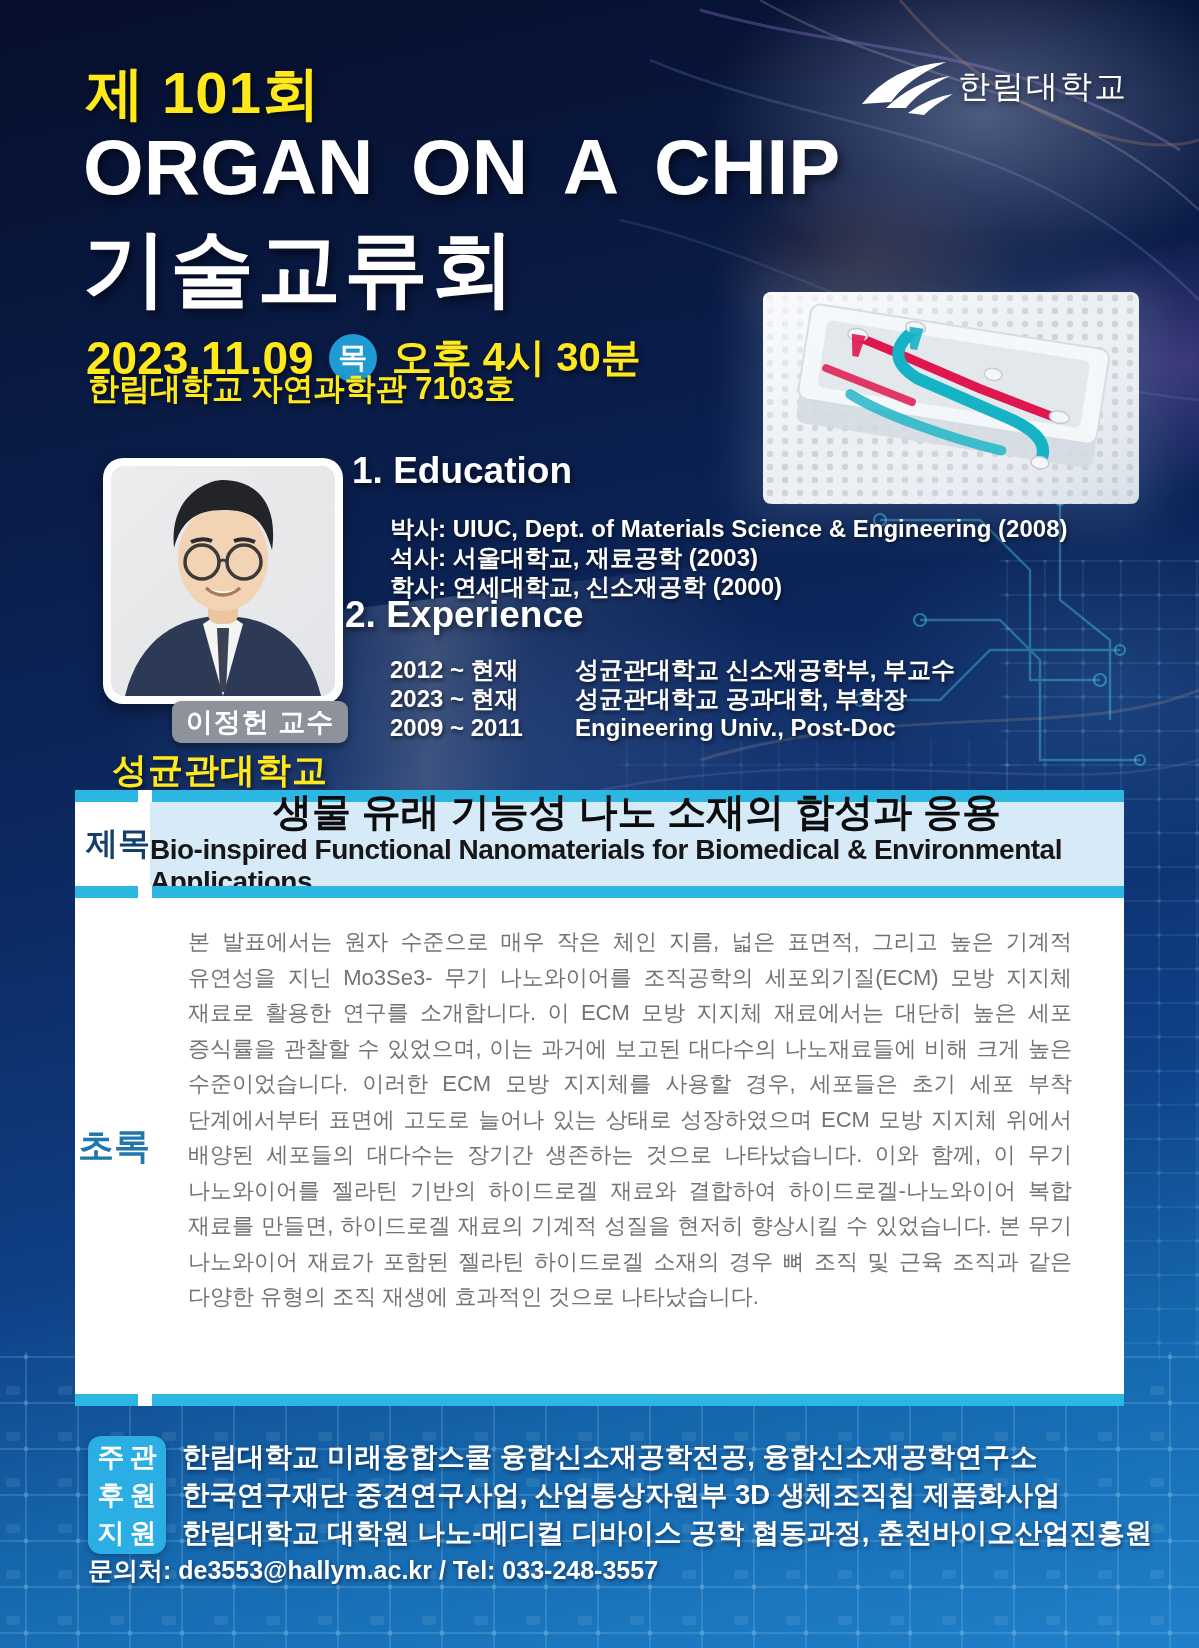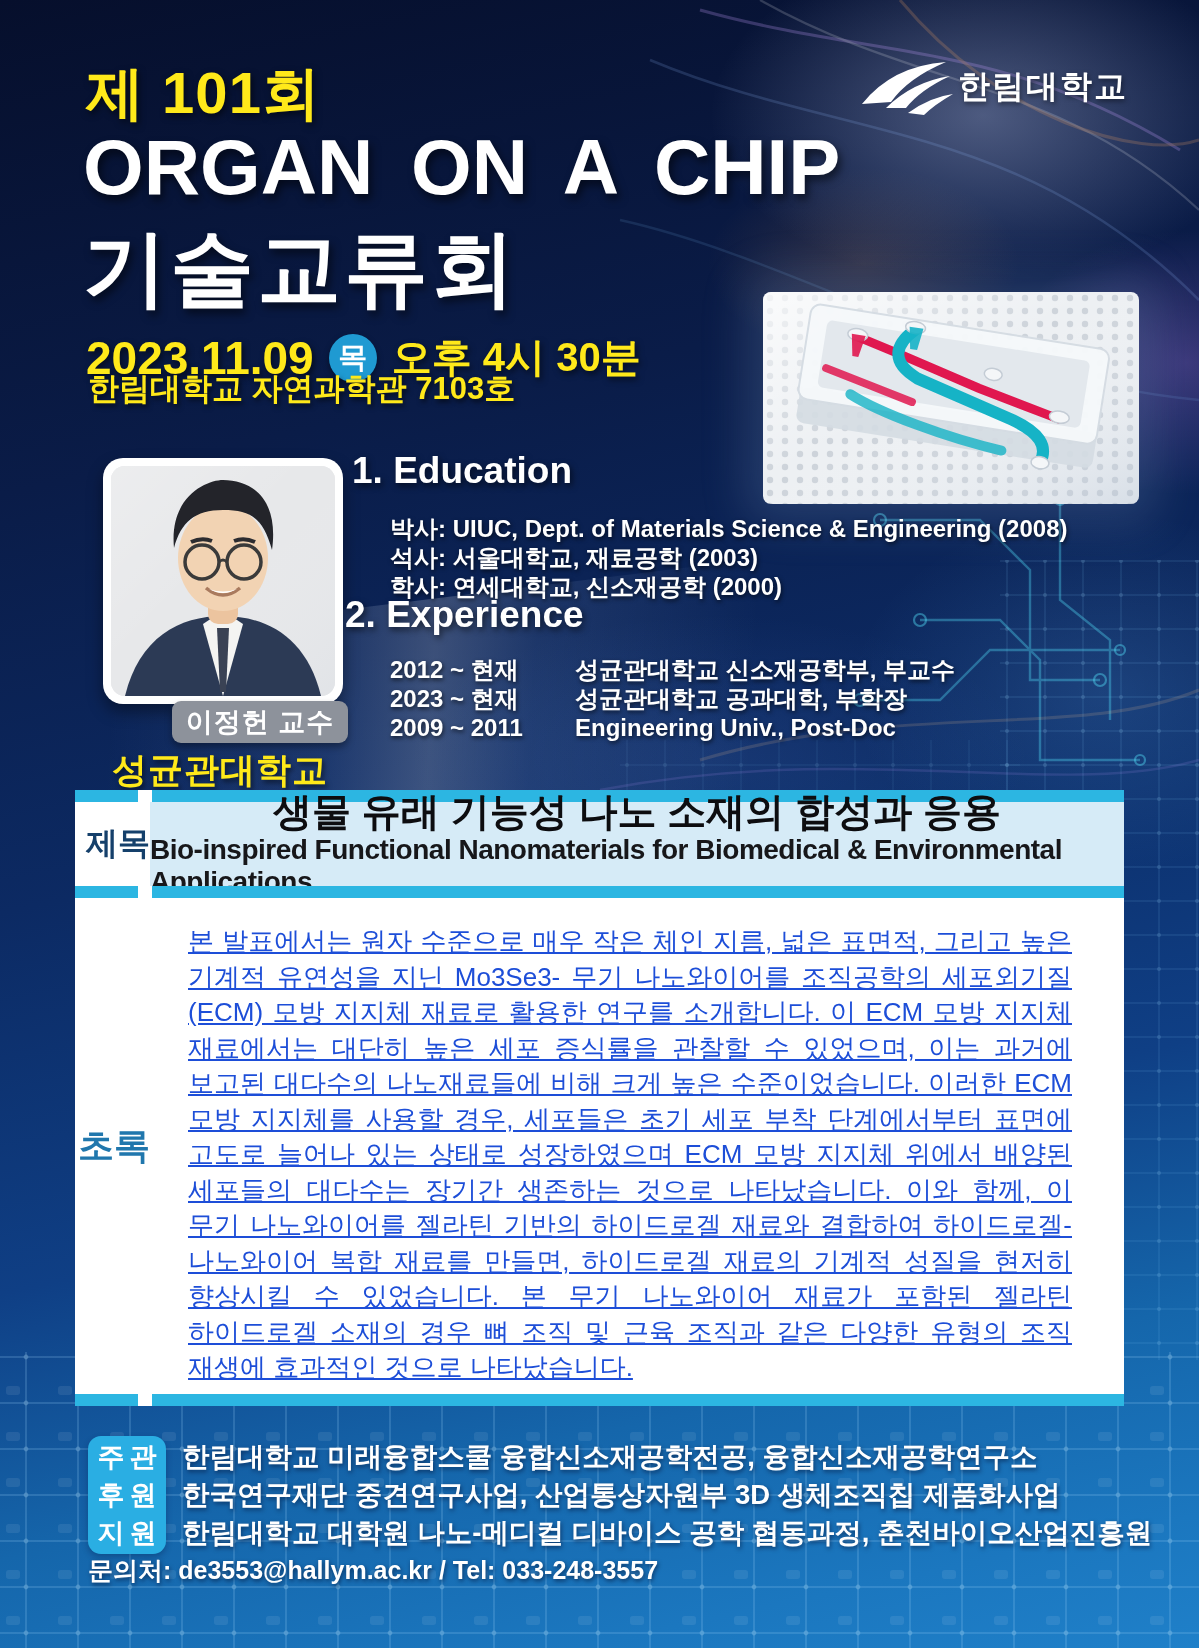--- a/index.html
+++ b/index.html
@@ -41,21 +41,21 @@
   .date-row { position:absolute; left:86px; top:330px; display:flex; align-items:center; gap:15px; }
   .date-text { font-size:46px; font-weight:bold; color:#ffe91a; text-shadow:2px 3px 6px rgba(0,0,0,.6); }
   .day-badge { width:48px; height:48px; border-radius:50%; background:#1f9ad2; color:#fff;
     font-size:29px; font-weight:bold; display:flex; align-items:center; justify-content:center;
     box-shadow:0 3px 6px rgba(0,0,0,.4); }
   .time-text { font-size:40px; font-weight:bold; color:#ffe91a; text-shadow:2px 3px 6px rgba(0,0,0,.6); }
   .location { position:absolute; left:88px; top:368px; font-size:31px; font-weight:bold; color:#ffe91a;
     text-shadow:2px 3px 5px rgba(0,0,0,.6); }
 
   .logo { position:absolute; left:858px; top:56px; display:flex; align-items:center; gap:4px; }
-  .logo-text { font-size:32px; font-weight:bold; color:#fff; letter-spacing:2px;
+  .logo-text { font-size:32px; font-weight:normal; color:#fff; letter-spacing:2px;
     text-shadow:1px 2px 5px rgba(0,0,0,.5); }
 
   
   .photo-card { position:absolute; left:103px; top:458px; width:240px; height:246px;
     background:#fff; border-radius:20px; padding:8px; box-shadow:0 8px 16px rgba(0,0,0,.4); }
   .photo { width:100%; height:100%; border-radius:14px; background:#e7e8ea; overflow:hidden; }
   .name-bar { position:absolute; left:172px; top:701px; width:176px; height:42px; background:#8d929b;
     border-radius:9px; color:#fff; font-size:27px; font-weight:bold; display:flex; align-items:center;
     justify-content:center; box-shadow:0 4px 7px rgba(0,0,0,.35); letter-spacing:1px; }
   .affiliation { position:absolute; left:112px; top:747px; font-size:35px; font-weight:bold; color:#ffe91a;
@@ -83,22 +83,22 @@
   .mid-row { display:flex; }
   .label-col { width:75px; background:#ffffff; display:flex; align-items:center; justify-content:flex-end; }
   .talk-band { flex:1; height:84px; background:#d6ebf7; display:flex; flex-direction:column;
     align-items:center; justify-content:center; }
   .talk-label { font-size:32px; font-weight:bold; color:#15406b; }
   .talk-title { font-size:39px; font-weight:bold; color:#0d0d10; line-height:44px; }
   .talk-sub { font-size:28px; font-weight:bold; color:#17171a; line-height:32px; letter-spacing:-0.5px; }
   .abstract-row { height:496px; }
   .abstract-label { font-size:36px; font-weight:bold; color:#2077ad; }
   .abstract-main { flex:1; background:#ffffff; padding:26px 52px 0 38px; }
-  .abstract-text { font-size:26px; color:#1d4ed8; line-height:35.5px; text-align:justify;
-    word-break:keep-all;text-decoration:underline; }
+  .abstract-text { font-size:22px; color:#737373; line-height:35.5px; text-align:justify;
+    word-break:keep-all; }
 
   
   .footer { position:absolute; left:88px; top:1436px; display:flex; gap:16px; }
   .badge-col { width:78px; background:#2aaee3; border-radius:13px; padding:2px 0;
     display:flex; flex-direction:column; box-shadow:0 3px 6px rgba(0,20,60,.3); }
   .badge-col div { height:38px; line-height:38px; text-align:center; color:#fff;
     font-size:27px; font-weight:bold; letter-spacing:5px; padding-left:5px; }
   .rows-col { display:flex; flex-direction:column; padding-top:2px; }
   .rows-col div { height:38px; line-height:38px; color:#fff; font-size:27.5px; font-weight:bold;
     text-shadow:1px 2px 4px rgba(0,10,40,.55); white-space:nowrap; }

